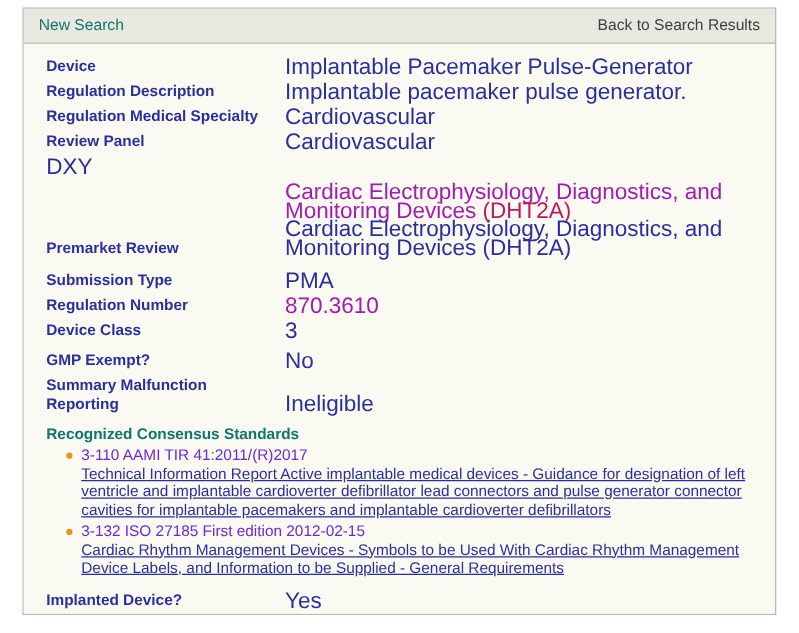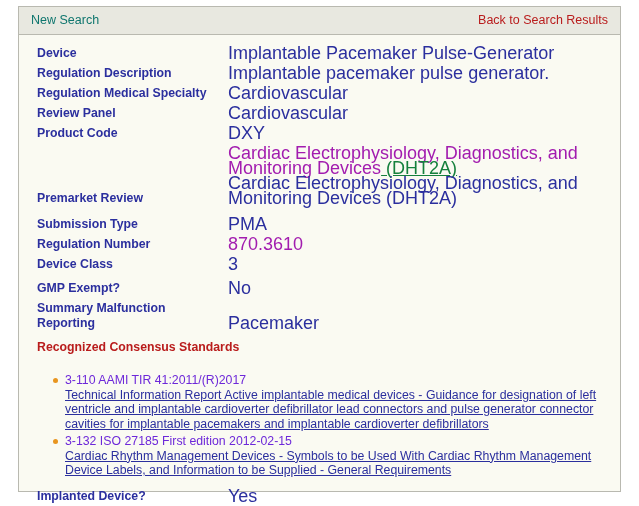--- a/index.html
+++ b/index.html
@@ -43,21 +43,21 @@
     color: #0f766e;
     text-decoration: none;
     white-space: nowrap;
     cursor: pointer;
   }
   .nav-right {
     position: absolute;
     right: 12px;
     top: 6px;
     font-size: 12.5px;
-    color: #b91c1c;
+    color: #404040;
     text-decoration: none;
     white-space: nowrap;
     cursor: pointer;
   }
 
   
   .panel {
     padding: 10px 0 0 0;
     background: #fafaf2;
     height: 456px;
@@ -82,35 +82,35 @@
     padding-top: 1px;
   }
   .value {
     flex: 1 1 auto;
     color: #2b2f9e;
     font-size: 18px;
     line-height: 15px;
     padding-top: 1px;
     word-wrap: break-word;
   }
-  .value .plain { color: #15803d; text-decoration: underline; }
+  .value .plain { color: #be185d; }
   a.lnk {
     color: #a21caf;
     cursor: pointer;
   }
 
   
   .cs-head {
     padding: 0 0 0 18px;
     font-weight: bold;
-    color: #b91c1c;
+    color: #0f766e;
     font-size: 12.3px;
     line-height: 15px;
     margin-top: 9px;
-    margin-bottom: 18px;
+    margin-bottom: 2px;
   }
   .cs-list {
     padding: 0 18px 0 46px;
     margin: 0;
   }
   .cs-item {
     position: relative;
     margin-bottom: 2px;
   }
   .bullet {
@@ -162,21 +162,20 @@
       <div class="label">Regulation Medical Specialty</div>
       <div class="value">Cardiovascular</div>
     </div>
 
     <div class="row">
       <div class="label">Review Panel</div>
       <div class="value">Cardiovascular</div>
     </div>
 
     <div class="row">
-      <div class="label">Product Code</div>
       <div class="value">DXY</div>
     </div>
 
     <div class="row">
       <div class="label">Premarket Review</div>
       <div class="value">
         <div><a class="lnk">Cardiac Electrophysiology, Diagnostics, and Monitoring Devices</a><span class="plain"> (DHT2A)</span></div>
         <div>Cardiac Electrophysiology, Diagnostics, and Monitoring Devices (DHT2A)</div>
       </div>
     </div>
@@ -202,21 +201,21 @@
     <div class="row">
       <div class="label">GMP Exempt?</div>
       <div class="value">No</div>
     </div>
 
     <div class="row">
       <div class="label">
         <div>Summary Malfunction</div>
         <div>Reporting</div>
       </div>
-      <div class="value" style="padding-top:8px;">Pacemaker</div>
+      <div class="value" style="padding-top:8px;">Ineligible</div>
     </div>
 
     <div class="cs-head">Recognized Consensus Standards</div>
     <div class="cs-list">
       <div class="cs-item">
         <span class="bullet"></span>
         <div class="cs-title">3-110 AAMI TIR 41:2011/(R)2017</div>
         <a class="cs-desc">Technical Information Report Active implantable medical devices - Guidance for designation of left ventricle and implantable cardioverter defibrillator lead connectors and pulse generator connector cavities for implantable pacemakers and implantable cardioverter defibrillators</a>
       </div>
       <div class="cs-item" style="margin-top:3px;">

